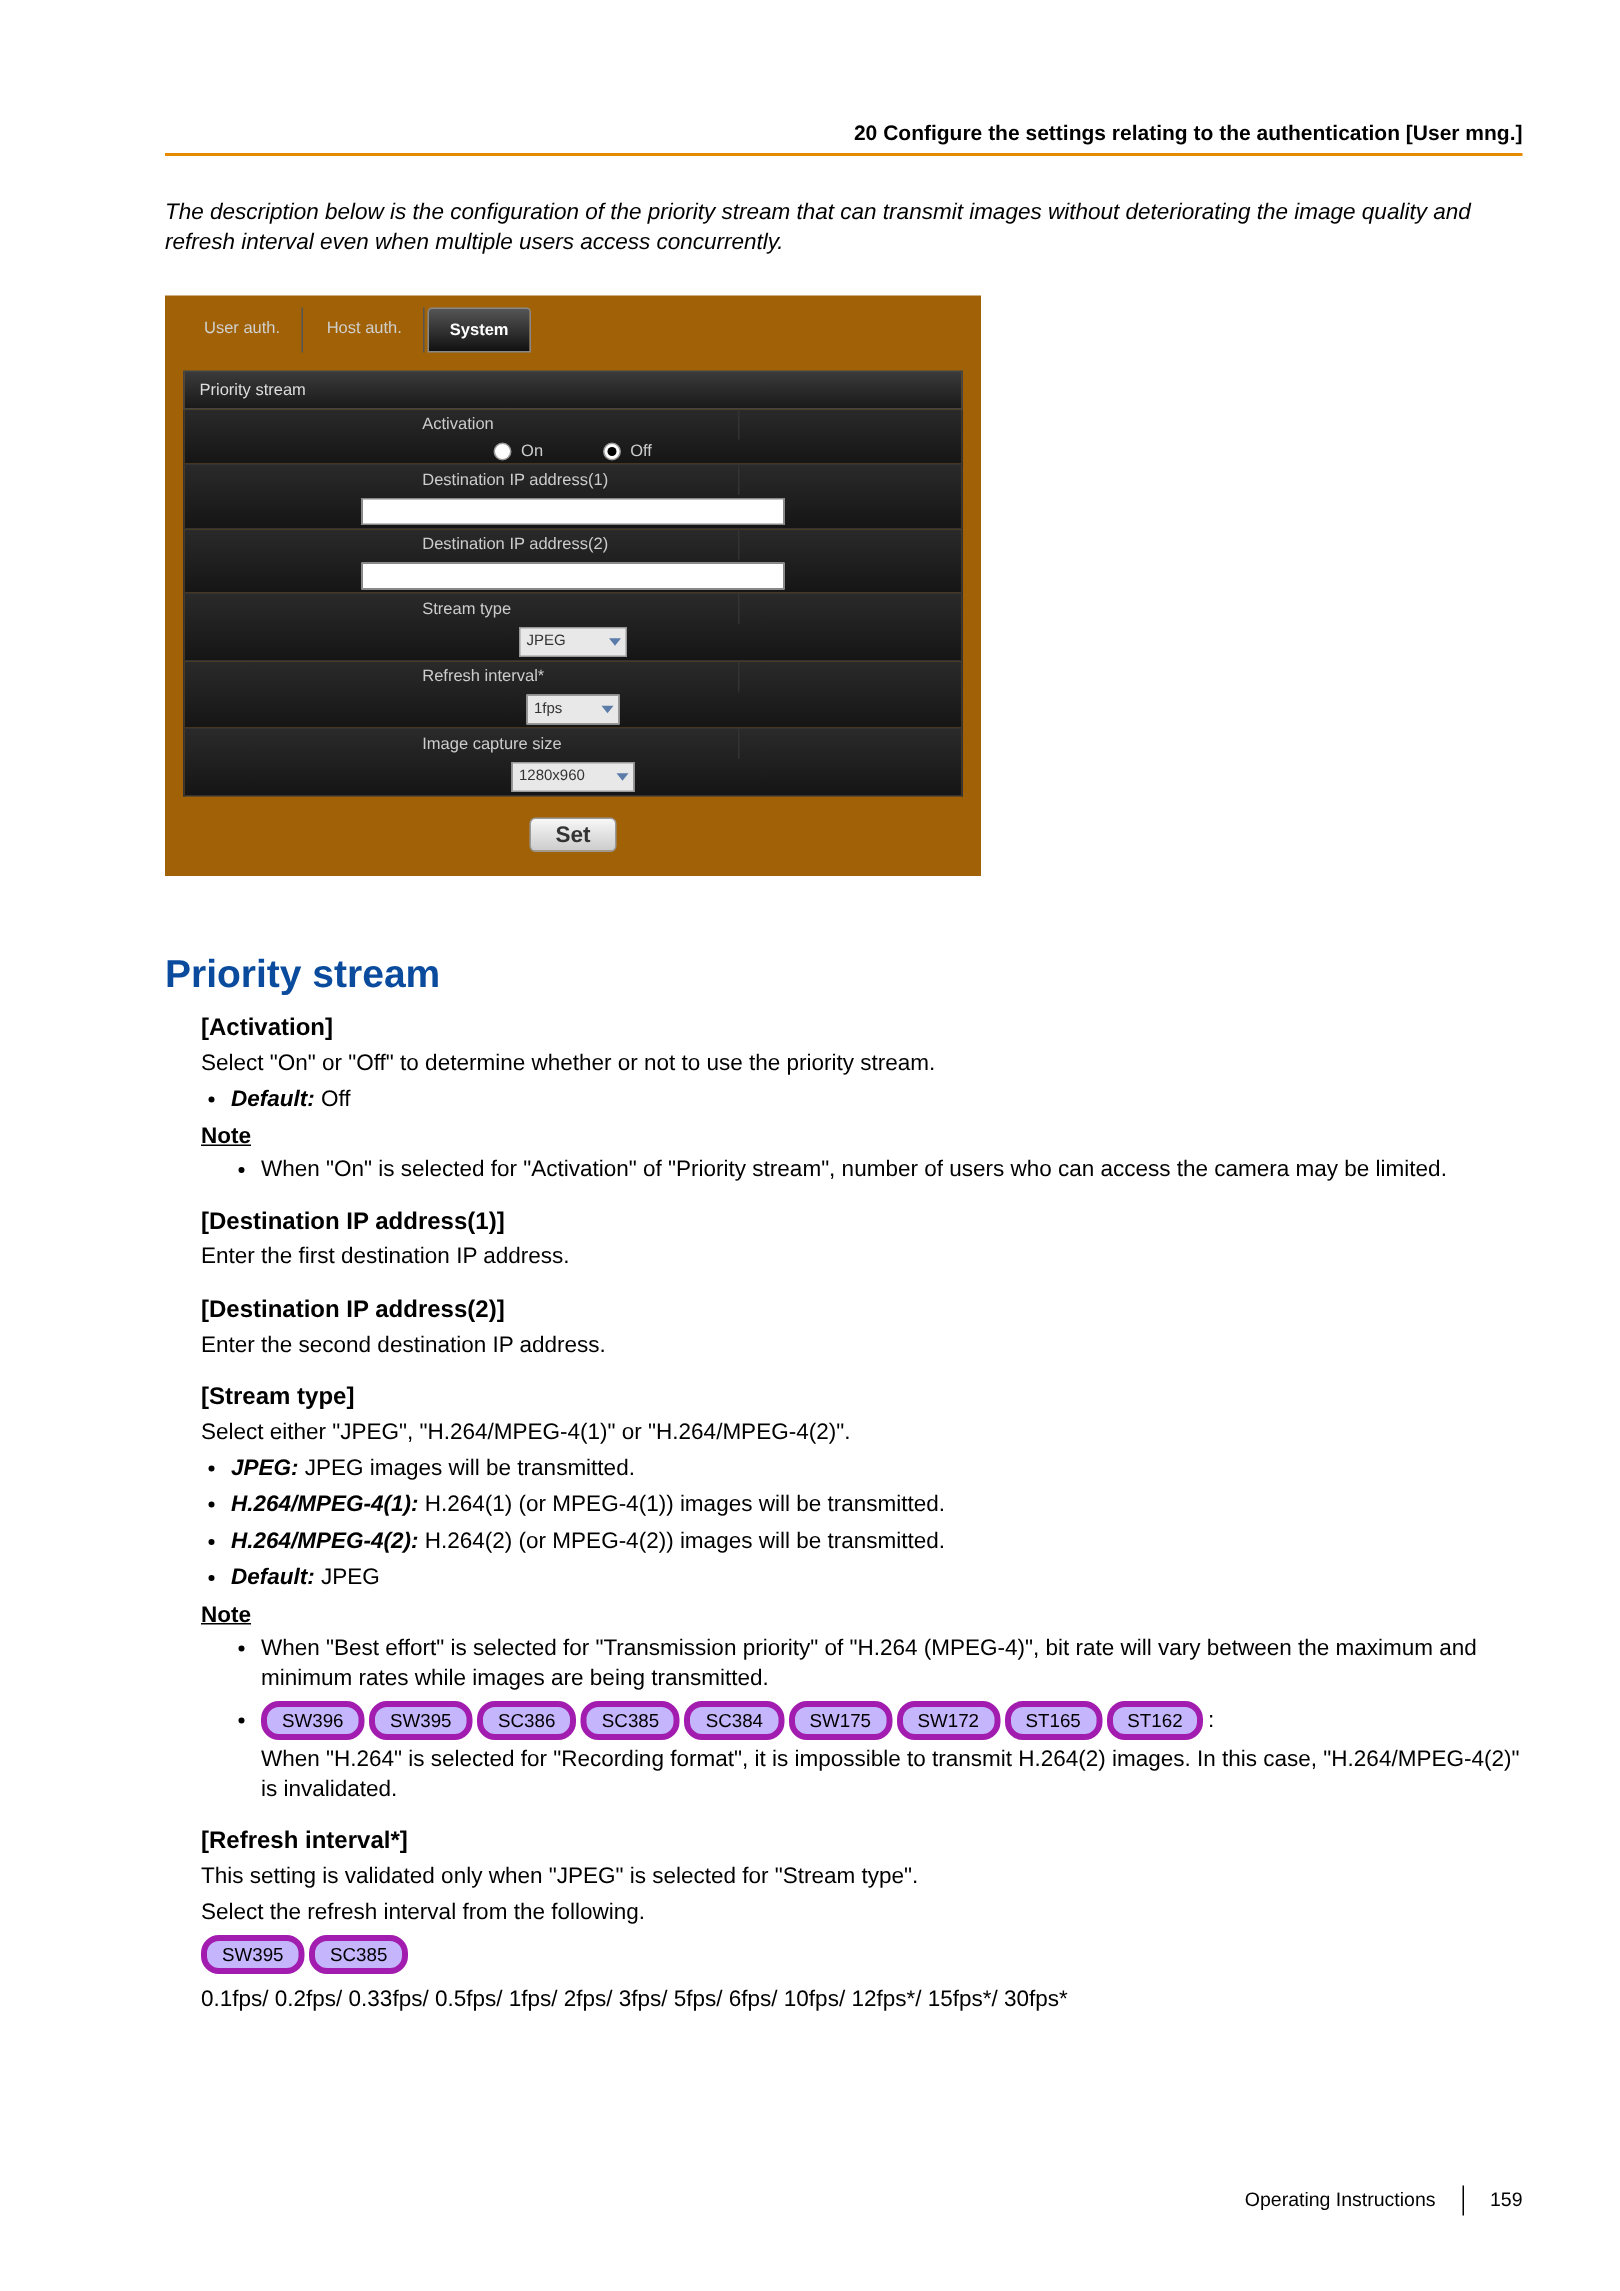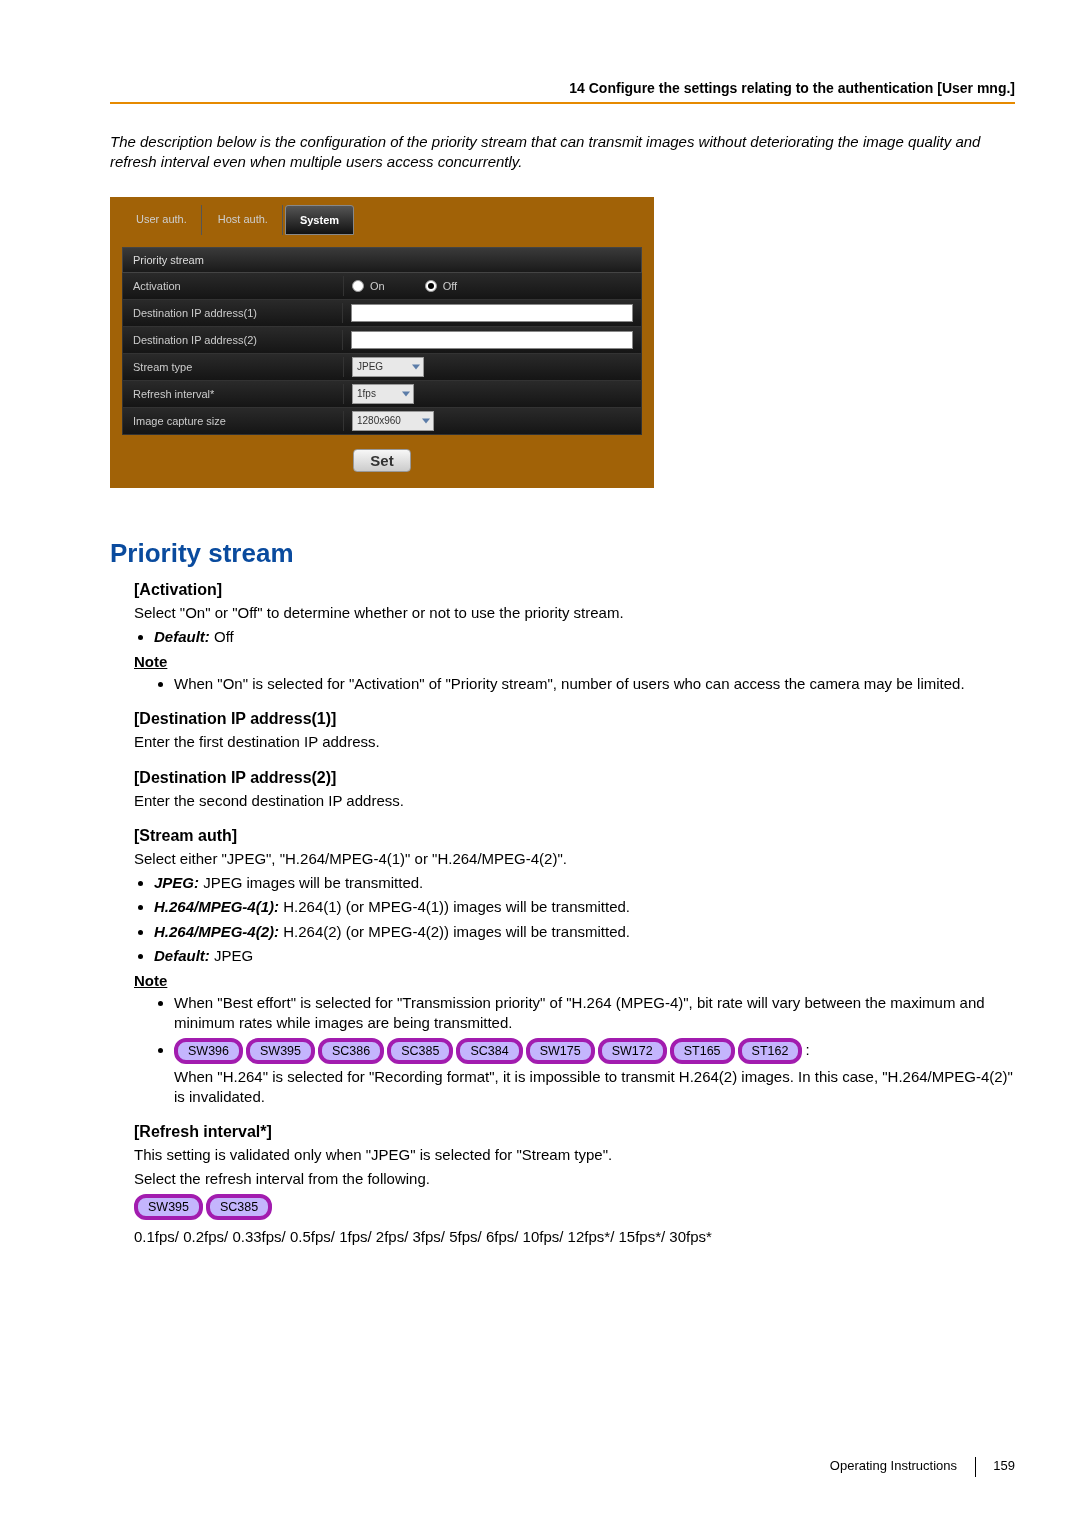--- a/index.html
+++ b/index.html
@@ -70,20 +70,21 @@
   }
   .row {
     display: flex;
     align-items: center;
     border: 1px solid #333;
     border-top: none;
     background: linear-gradient(#2a2a2a, #151515);
     color: #ccc;
     font-size: 11px;
     min-height: 26px;
+    flex-direction: column;
   }
   .row-label {
     width: 200px;
     padding: 4px 10px;
     border-right: 1px solid #333;
   }
   .row-value {
     flex: 1;
     padding: 2px 8px;
     display: flex;
@@ -211,21 +212,21 @@
     vertical-align: middle;
     margin: 0 14px;
   }
   .b { font-weight: bold; font-style: italic; }
 </style>
 </head>
 <body>
 
 <div class="page">
 
-  <div class="header-right">14 Configure the settings relating to the authentication [User mng.]</div>
+  <div class="header-right">20 Configure the settings relating to the authentication [User mng.]</div>
   <div class="header-rule"></div>
 
   <p class="intro-text">The description below is the configuration of the priority stream that can transmit images without deteriorating the image quality and refresh interval even when multiple users access concurrently.</p>
 
   <div class="panel">
     <div class="tabs">
       <div class="tab">User auth.</div>
       <div class="tab">Host auth.</div>
       <div class="tab active">System</div>
     </div>
@@ -306,21 +307,21 @@
     <p class="sub-heading">[Destination IP address(1)]</p>
     <p class="body-line">Enter the first destination IP address.</p>
   </div>
 
   <div class="sub-block">
     <p class="sub-heading">[Destination IP address(2)]</p>
     <p class="body-line">Enter the second destination IP address.</p>
   </div>
 
   <div class="sub-block">
-    <p class="sub-heading">[Stream auth]</p>
+    <p class="sub-heading">[Stream type]</p>
     <p class="body-line">Select either "JPEG", "H.264/MPEG-4(1)" or "H.264/MPEG-4(2)".</p>
     <ul class="bullets">
       <li>
         <span class="b">JPEG:</span>
         <span>JPEG images will be transmitted.</span>
       </li>
       <li>
         <span class="b">H.264/MPEG-4(1):</span>
         <span>H.264(1) (or MPEG-4(1)) images will be transmitted.</span>
       </li>

